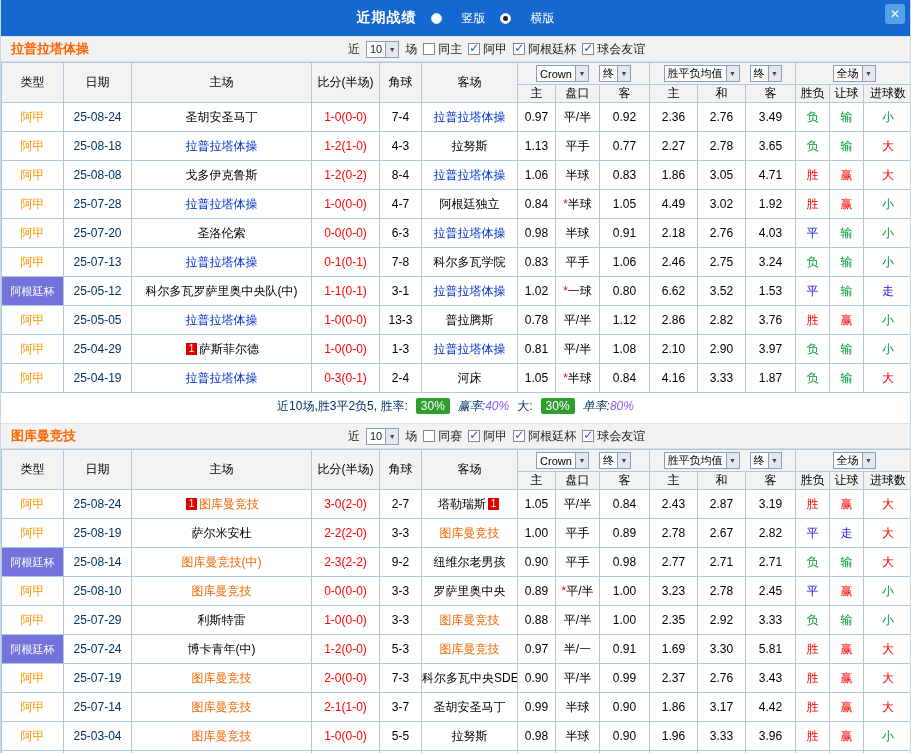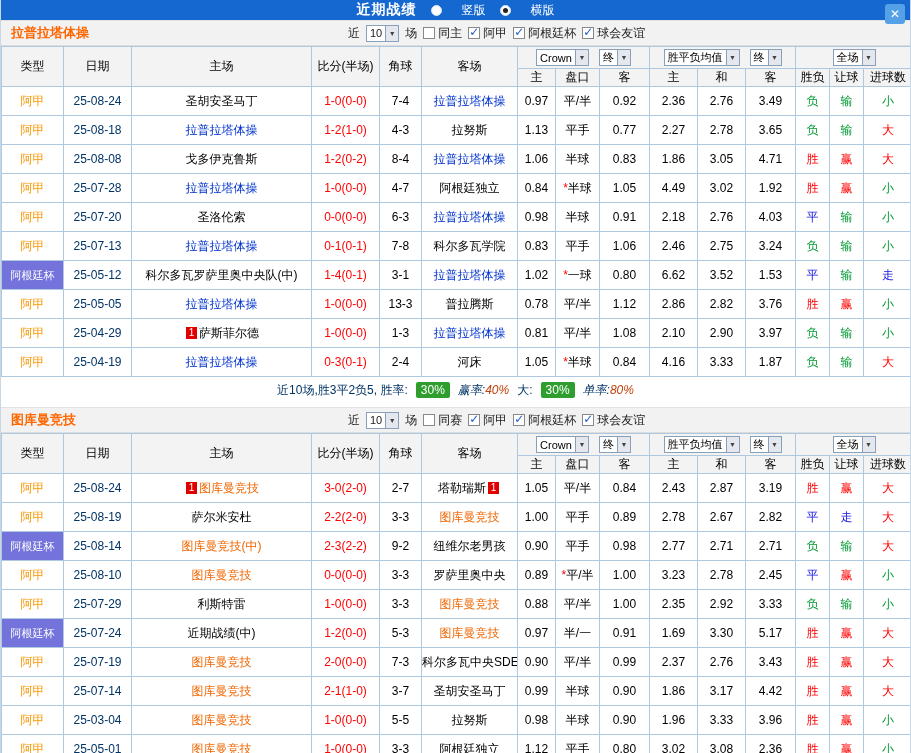--- a/index.html
+++ b/index.html
@@ -4,21 +4,21 @@
 <style>
   *{box-sizing:border-box;}
   html,body{margin:0;padding:0;}
   body{
     width:911px;height:753px;overflow:hidden;background:#fff;
     font-family:"Liberation Sans","DejaVu Sans",sans-serif;font-size:12px;color:#000;
   }
   .window{width:911px;height:753px;border-left:1px solid #c9d6e4;border-right:1px solid #c9d6e4;overflow:hidden;}
 
   
-  .titlebar{height:20px;background:var(--titlebar_bg,#1568cf);display:flex;align-items:center;justify-content:center;position:relative;gap:14px;}
+  .titlebar{height:36px;background:var(--titlebar_bg,#1568cf);display:flex;align-items:center;justify-content:center;position:relative;gap:14px;}
   .title{color:#fff;font-weight:bold;font-size:14px;letter-spacing:1px;}
   .radio-item{display:flex;align-items:center;gap:20px;color:#fff;cursor:pointer;font-size:12px;}
   .radio{width:11px;height:11px;border-radius:50%;background:#fff;border:1px solid #d6e6f5;position:relative;}
   .radio.on::after{content:"";position:absolute;left:2px;top:2px;width:5px;height:5px;border-radius:50%;background:#222;}
   .close-btn{position:absolute;right:5px;top:4px;width:20px;height:20px;background:var(--close_bg,#55a1e8);border-radius:3px;color:#fff;text-align:center;line-height:20px;font-size:12px;cursor:pointer;}
 
   
   .section-bar{height:26px;background:#f2f2f2;border-top:1px solid #e2e2e2;border-bottom:1px solid #dcdcdc;display:flex;align-items:center;}
   .team-name{color:var(--section_title_orange,#ff6600);font-weight:bold;font-size:13px;padding-left:10px;width:347px;flex:none;}
   .filter{display:flex;align-items:center;gap:6px;color:#222;}
@@ -45,21 +45,21 @@
   .r-red{color:var(--result_red,#ff0000);}
   .r-green{color:var(--result_green,#009933);}
   .r-blue{color:var(--result_blue,#1515e0);}
   .star{color:#ff0000;font-weight:normal;font-style:normal;}
   .rank-badge{display:inline-block;background:#e00000;color:#fff;font-size:10px;font-weight:normal;width:11px;height:12px;line-height:12px;margin:0 2px;vertical-align:1px;text-align:center;}
 
   
   .summary{height:26px;display:flex;align-items:center;justify-content:center;gap:8px;color:var(--date_navy,#003366);background:#fff;}
   .pair{display:inline-flex;align-items:center;font-style:italic;}
   .pct-badge{background:var(--rate_badge_green,#2f9e2f);color:#fff;padding:1px 5px;border-radius:2px;}
-  .pct-red{color:#c2410c;}
+  .pct-red{color:#8b5cf6;}
   .gap{height:4px;background:#fff;}
 </style>
 </head>
 <body>
 
 <div class="window">
 
   <div class="titlebar">
     <span class="title">近期战绩</span>
     <span class="radio-item">
@@ -275,21 +275,21 @@
             <td class="c-num">2.75</td>
             <td class="c-num">3.24</td>
             <td class="c-res r-green">负</td>
             <td class="c-res r-green">输</td>
             <td class="c-res r-green">小</td>
           </tr>
           <tr>
             <td class="c-league cup">阿根廷杯</td>
             <td class="c-date">25-05-12</td>
             <td class="c-team"><span>科尔多瓦罗萨里奥中央队(中)</span></td>
-            <td class="c-score">1-4(0-1)</td>
+            <td class="c-score">1-1(0-1)</td>
             <td class="c-corner">3-1</td>
             <td class="c-team"><span style="color: rgb(0, 51, 204);">拉普拉塔体操</span></td>
             <td class="c-num">1.02</td>
             <td class="c-hc"><b class="star">*</b>一球</td>
             <td class="c-num">0.80</td>
             <td class="c-num">6.62</td>
             <td class="c-num">3.52</td>
             <td class="c-num">1.53</td>
             <td class="c-res r-blue">平</td>
             <td class="c-res r-green">输</td>
@@ -549,30 +549,30 @@
             <td class="c-num">2.35</td>
             <td class="c-num">2.92</td>
             <td class="c-num">3.33</td>
             <td class="c-res r-green">负</td>
             <td class="c-res r-green">输</td>
             <td class="c-res r-green">小</td>
           </tr>
           <tr>
             <td class="c-league cup">阿根廷杯</td>
             <td class="c-date">25-07-24</td>
-            <td class="c-team"><span>近期战绩(中)</span></td>
+            <td class="c-team"><span>博卡青年(中)</span></td>
             <td class="c-score">1-2(0-0)</td>
             <td class="c-corner">5-3</td>
             <td class="c-team"><span style="color: rgb(240, 102, 0);">图库曼竞技</span></td>
             <td class="c-num">0.97</td>
             <td class="c-hc">半/一</td>
             <td class="c-num">0.91</td>
             <td class="c-num">1.69</td>
             <td class="c-num">3.30</td>
-            <td class="c-num">5.17</td>
+            <td class="c-num">5.81</td>
             <td class="c-res r-red">胜</td>
             <td class="c-res r-red">赢</td>
             <td class="c-res r-red">大</td>
           </tr>
           <tr>
             <td class="c-league">阿甲</td>
             <td class="c-date">25-07-19</td>
             <td class="c-team"><span style="color: rgb(240, 102, 0);">图库曼竞技</span></td>
             <td class="c-score">2-0(0-0)</td>
             <td class="c-corner">7-3</td>

